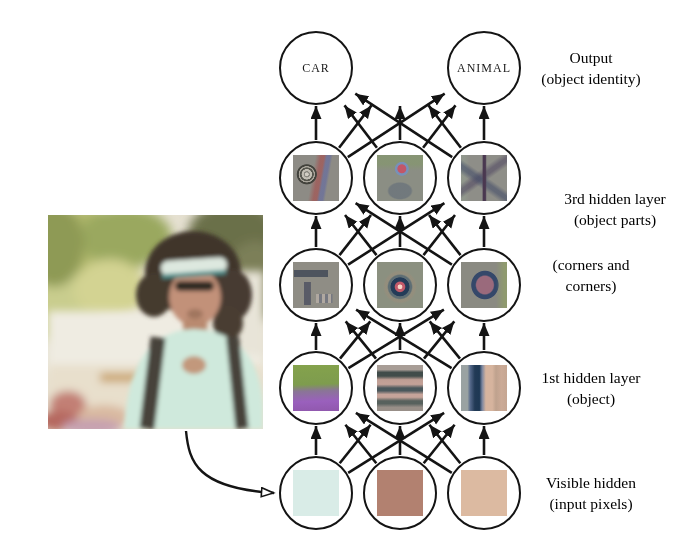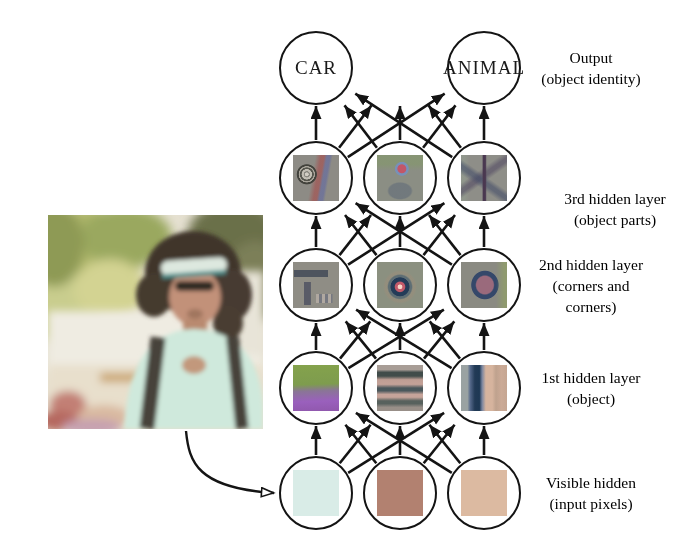--- a/index.html
+++ b/index.html
@@ -6,21 +6,21 @@
   #stage{
     position:relative;width:696px;height:542px;background:#fff;overflow:hidden;
     font-family:"Liberation Serif","DejaVu Serif",serif;
   }
   #arrows{position:absolute;left:0;top:0;z-index:1;}
   .node{
     position:absolute;z-index:2;box-sizing:border-box;
     border:2.6px solid #141414;border-radius:50%;background:#fff;
     display:flex;align-items:center;justify-content:center;
   }
-  .node-text{font-size:19px;letter-spacing:1px;color:#1a1a1a;white-space:nowrap;text-align:center;}
+  .node-text{font-size:12px;letter-spacing:1px;color:#1a1a1a;white-space:nowrap;text-align:center;}
   .tile,.swatch{width:46px;height:46px;}
   .tile{filter:blur(0.5px);}
   .layer-label{
     position:absolute;z-index:2;width:170px;text-align:center;
     font-size:15.5px;line-height:21px;color:#000000;
   }
   #photo{position:absolute;left:48px;top:215px;z-index:2;}
 
   
   .tile-edge-green-purple{
@@ -199,21 +199,20 @@
     <div class="node" style="left: 279px; top: 141px; height: 74px; width: 74px;">
       <div class="tile tile-wheel"></div>
     </div>
     <div class="node" style="left: 363px; top: 141px; height: 74px; width: 74px;">
       <div class="tile tile-person"></div>
     </div>
     <div class="node" style="left: 447px; top: 141px; height: 74px; width: 74px;">
       <div class="tile tile-animal"></div>
     </div>
     <div class="layer-label" style="left: 506px; top: 253.5px;">
-      <div>2nd hidden layer</div>
       <div>(corners and</div>
       <div>corners)</div>
     </div>
     <div class="node" style="left: 279px; top: 248px; height: 74px; width: 74px;">
       <div class="tile tile-corner"></div>
     </div>
     <div class="node" style="left: 363px; top: 248px; height: 74px; width: 74px;">
       <div class="tile tile-ring"></div>
     </div>
     <div class="node" style="left: 447px; top: 248px; height: 74px; width: 74px;">

